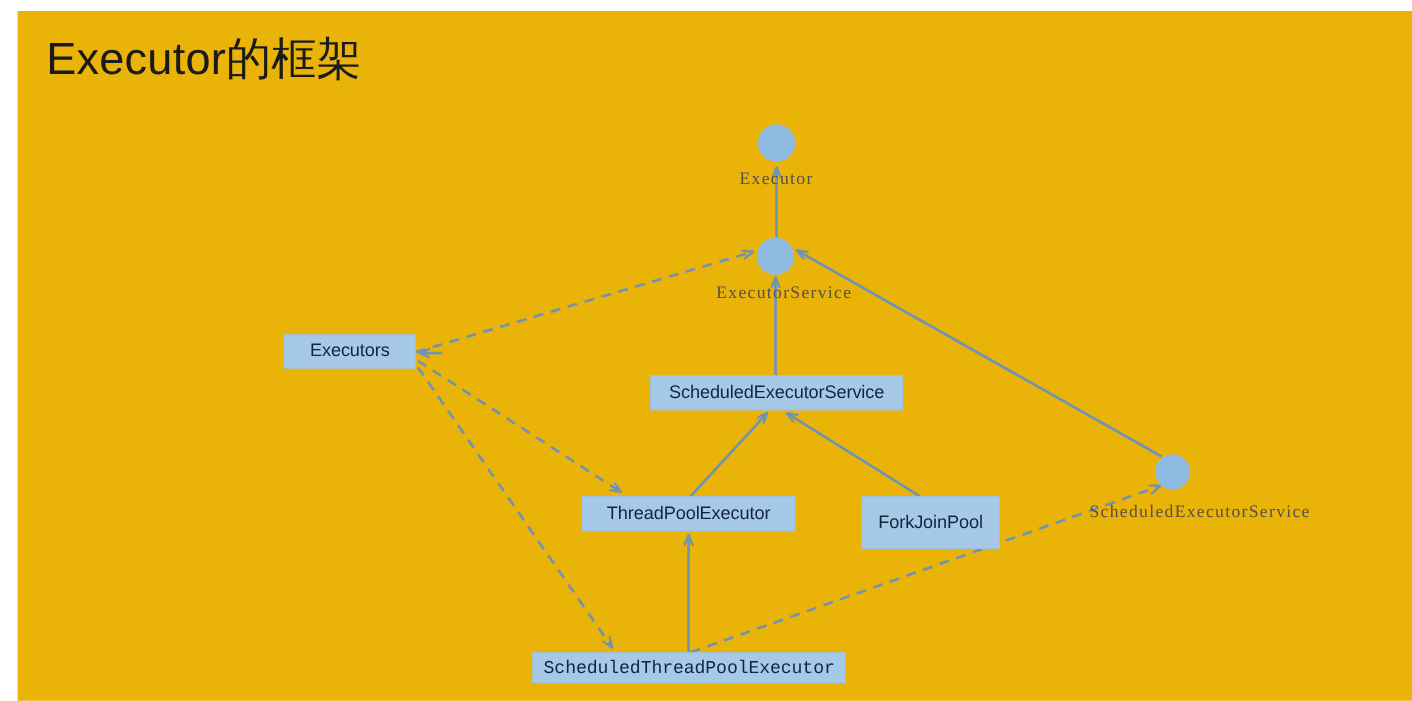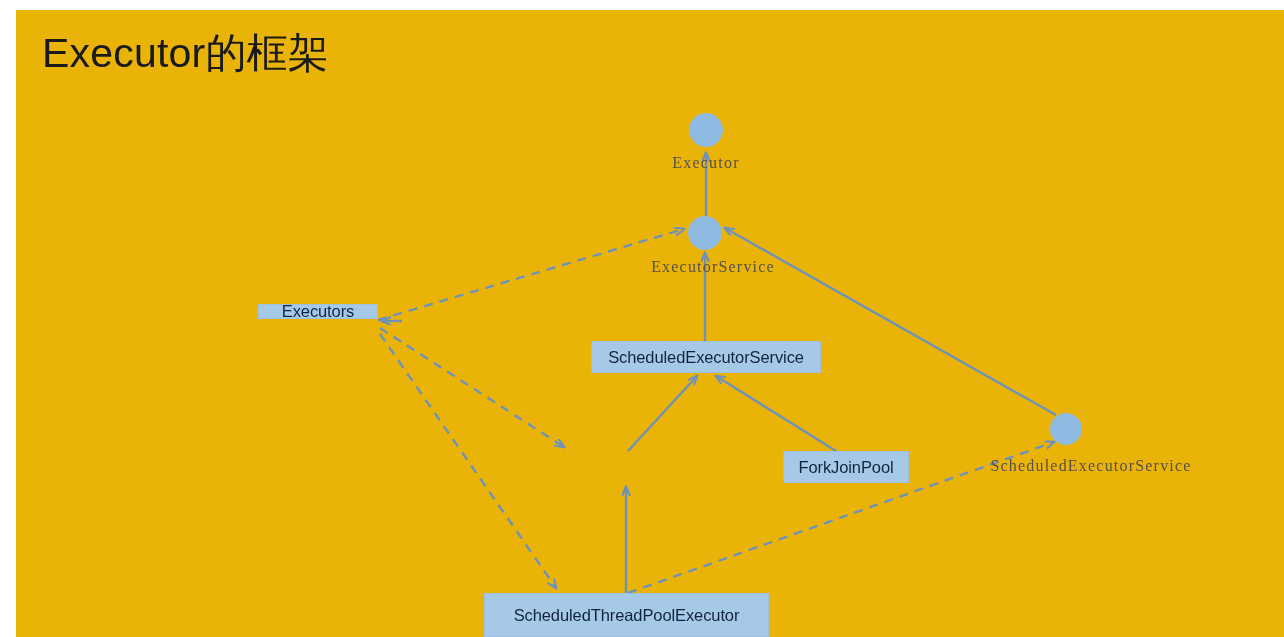--- a/index.html
+++ b/index.html
@@ -135,22 +135,23 @@
   <div class="iface-node">
     <div class="iface-circle" style="left:672px; top:206px; width:34px; height:34px;"></div>
     <div class="iface-label" style="left:577px; top:248px; width:240px;">ExecutorService</div>
   </div>
 
   <div class="iface-node">
     <div class="iface-circle" style="left:1034px; top:403px; width:32px; height:32px;"></div>
     <div class="iface-label" style="left:905px; top:447px; width:340px;">ScheduledExecutorService</div>
   </div>
 
-  <div class="class-box" style="left:242px; top:294px; width:120px; height:15px;">Executors</div>
+  <div class="class-box" style="left:242px; top:294px; width:120px; height:31px;">Executors</div>
 
   <div class="class-box" style="left:575px; top:331px; width:230px; height:32px;">ScheduledExecutorService</div>
 
+  <div class="class-box" style="left:513px; top:441px; width:194px; height:32px;">ThreadPoolExecutor</div>
 
-  <div class="class-box" style="left:767px; top:441px; width:126px; height:32px;">ForkJoinPool</div>
+  <div class="class-box" style="left:767px; top:441px; width:126px; height:48px;">ForkJoinPool</div>
 
-  <div class="class-box" style="left:468px; top:583px; width:285px; height:44px;">ScheduledThreadPoolExecutor</div>
+  <div class="class-box" style="left:468px; top:583px; width:285px; height:28px;font-family:Liberation Mono, monospace;">ScheduledThreadPoolExecutor</div>
 
 </div>
 
 </body></html>

